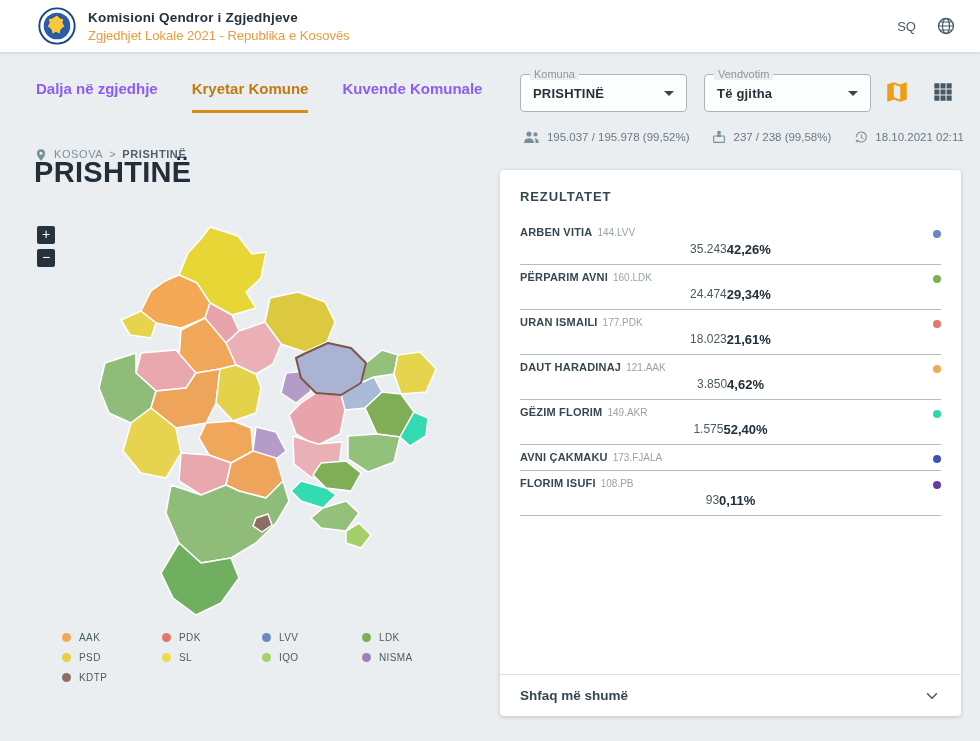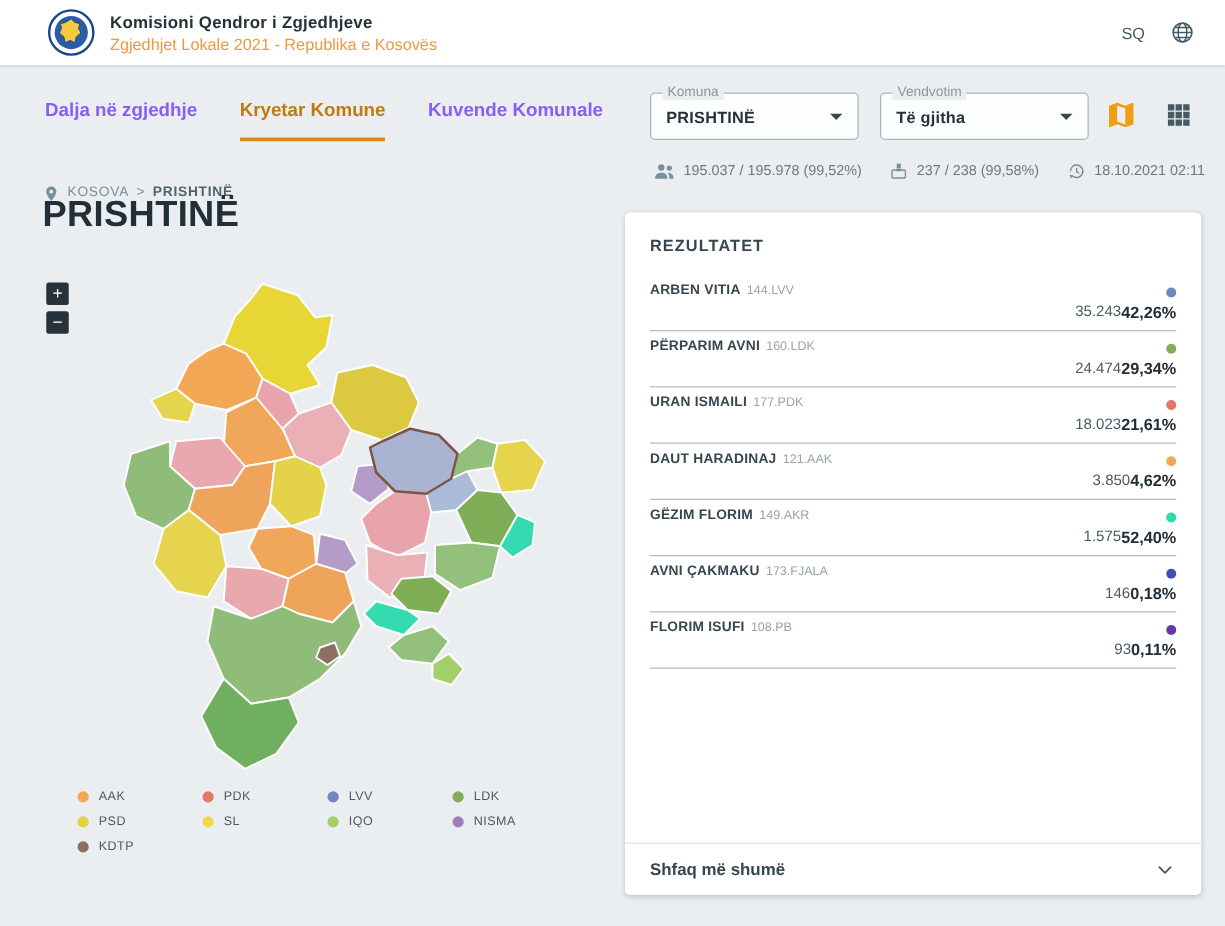--- a/index.html
+++ b/index.html
@@ -64,21 +64,21 @@
   .card { position:absolute; left:500px; top:170px; width:461px; height:546px; background:#fff;
           border-radius:4px; box-shadow:0 1px 4px rgba(0,0,0,.18); display:flex; flex-direction:column; }
   .card-header { padding:19px 20px 8px; font-size:13px; font-weight:bold; letter-spacing:.9px;
                  color:#37474f; }
   .cand-list { padding:8px 20px 0; }
   .cand { border-bottom:1.5px solid #b3bac0; padding:6px 0 7px; }
   .cand-l1 { display:flex; align-items:flex-end; }
   .cand-name { font-size:11px; font-weight:bold; color:#37474f; letter-spacing:.2px; }
   .cand-code { font-size:10px; color:#97a3ab; margin-left:5px; }
   .cand-dot { width:8px; height:8px; border-radius:50%; margin-left:auto; }
-  .cand-l2 { display:flex; justify-content:flex-end; margin-top:4px; }
+  .cand-l2 { display:flex; justify-content:center; margin-top:4px; }
   .cand-votes { font-size:12px; color:#4a5a63; }
   .cand-pct { font-size:13px; font-weight:bold; color:#222f38; }
   .card-spacer { flex:1; }
   .show-more { border-top:1px solid #dde1e4; height:42px; padding:0 20px; display:flex;
                align-items:center; justify-content:space-between; cursor:pointer; }
   .show-more-label { font-size:13.5px; font-weight:bold; color:#37474f; }
 </style>
 </head>
 <body>
 
@@ -327,24 +327,20 @@
             <span class="cand-pct">52,40%</span>
           </div>
       </div>
 
       <div class="cand">
         <div class="cand-l1">
             <span class="cand-name">AVNI ÇAKMAKU</span>
             <span class="cand-code">173.FJALA</span>
             <span class="cand-dot" style="background: rgb(63, 81, 181);"></span>
           </div>
-        <div class="cand-l2">
-            <span class="cand-votes">146</span>
-            <span class="cand-pct">0,18%</span>
-          </div>
       </div>
 
       <div class="cand">
         <div class="cand-l1">
             <span class="cand-name">FLORIM ISUFI</span>
             <span class="cand-code">108.PB</span>
             <span class="cand-dot" style="background: rgb(102, 57, 168);"></span>
           </div>
         <div class="cand-l2">
             <span class="cand-votes">93</span>

